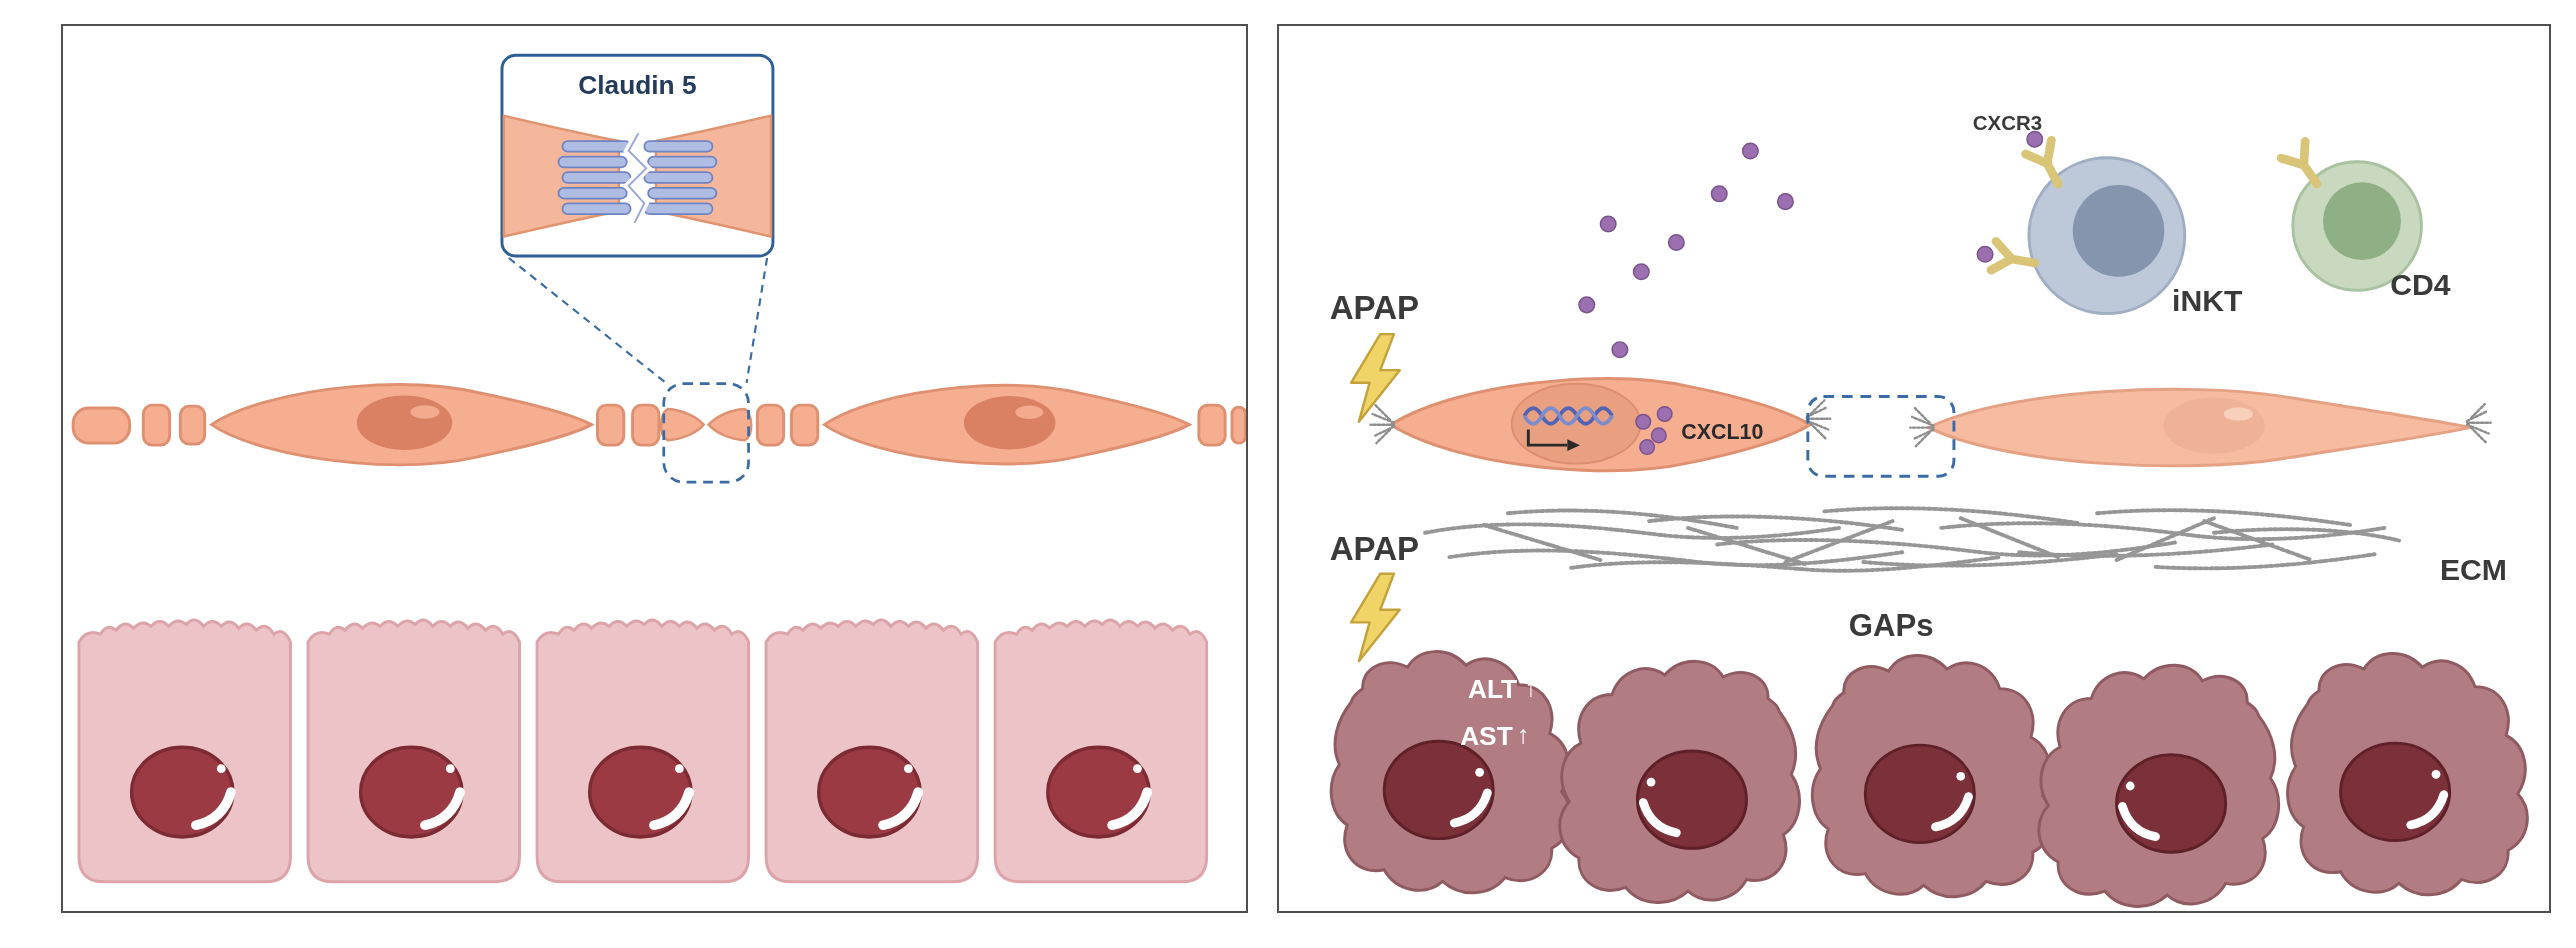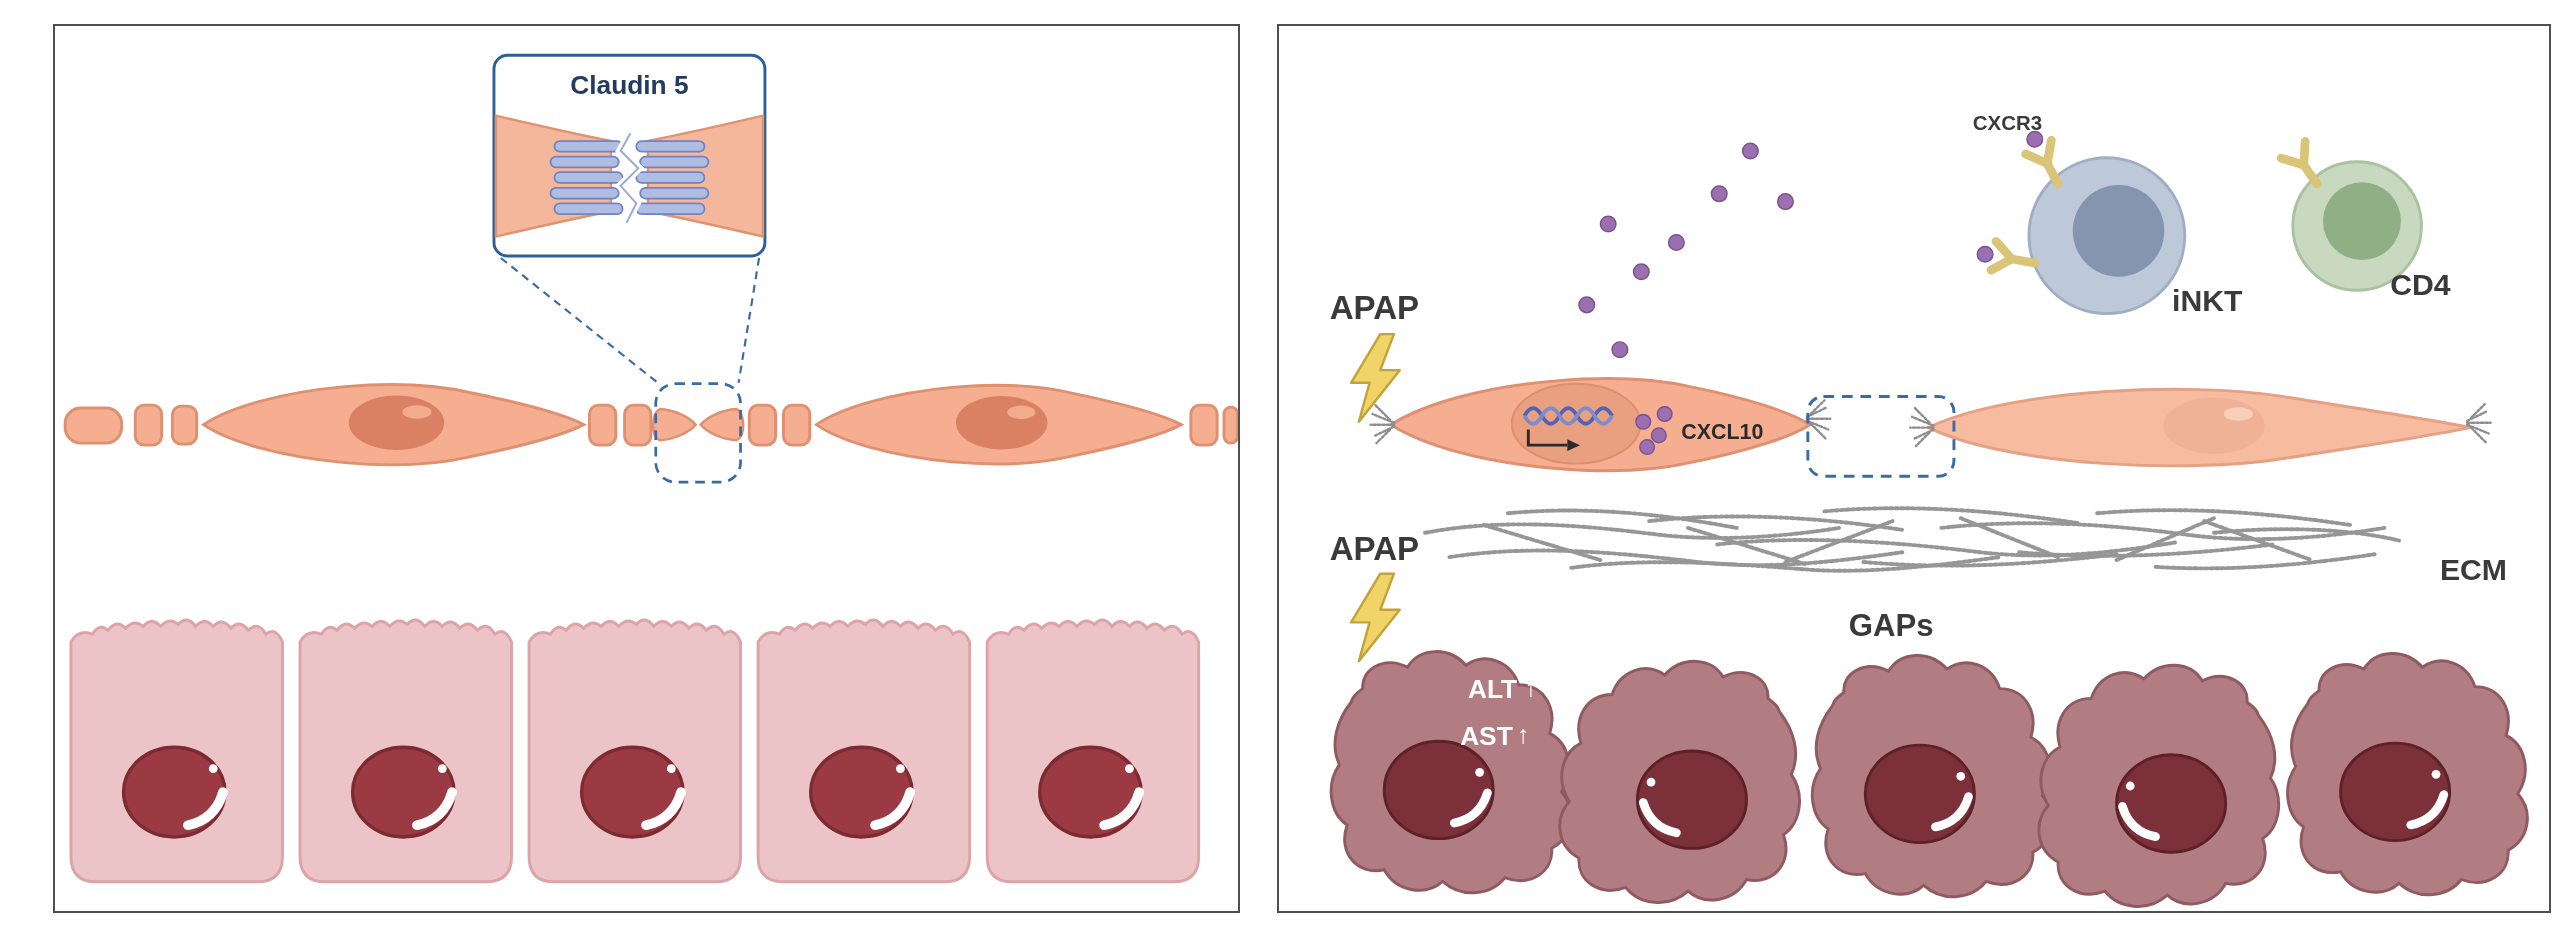--- a/index.html
+++ b/index.html
@@ -1,18 +1,18 @@
 <!DOCTYPE html>
 <html><head>
 <meta charset="utf-8">
 <style>
   html,body{margin:0;padding:0;background:#ffffff;}
   body{width:2576px;height:949px;position:relative;font-family:"Liberation Sans",sans-serif;}
   .panel{position:absolute;top:24.4px;height:889px;border:2px solid #4f4f4f;background:#ffffff;box-sizing:border-box;}
-  #panel-left{left:53px;width:1187px;}
+  #panel-left{left:61px;width:1187px;}
   #panel-right{left:1277px;width:1274px;}
   .panel svg{display:block;width:100%;height:100%;}
   svg text{font-family:"Liberation Sans",sans-serif;font-weight:bold;}
   .lbl-dark{fill:#3a3a3a;}
   .lbl-small{fill:#2a2a2a;}
 </style>
 </head>
 <body>
 
 <div class="panel" id="panel-left">

